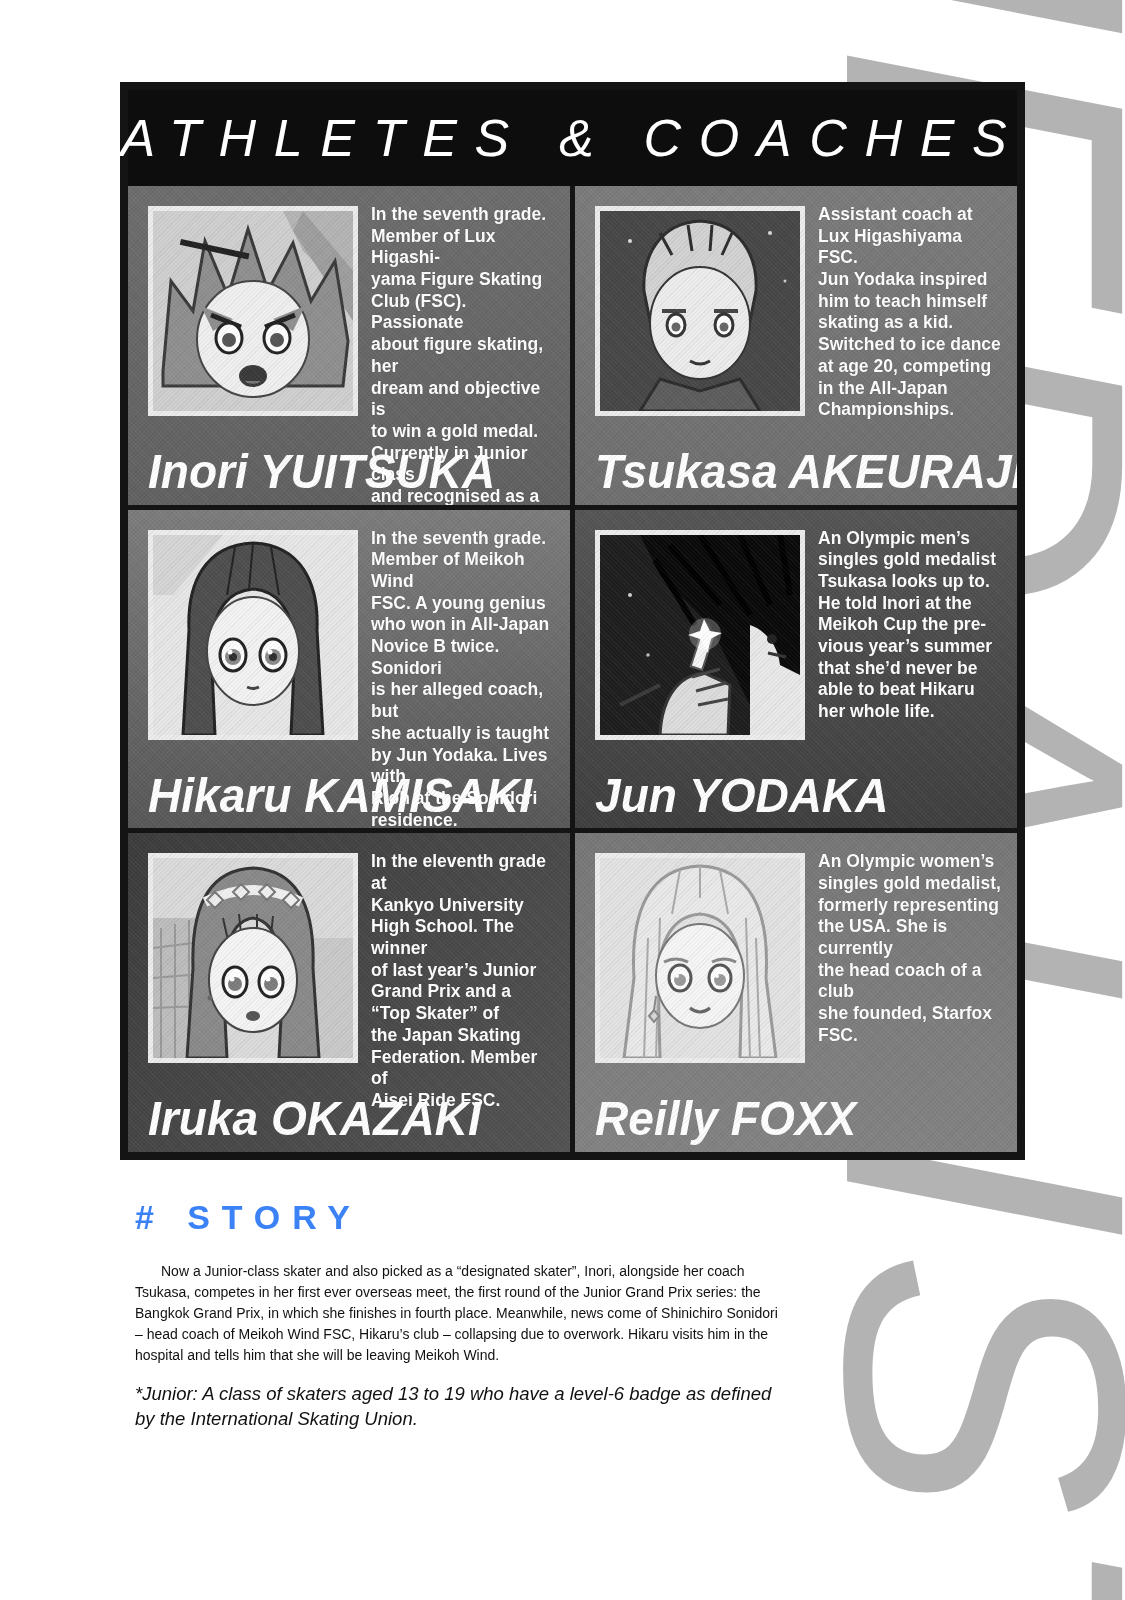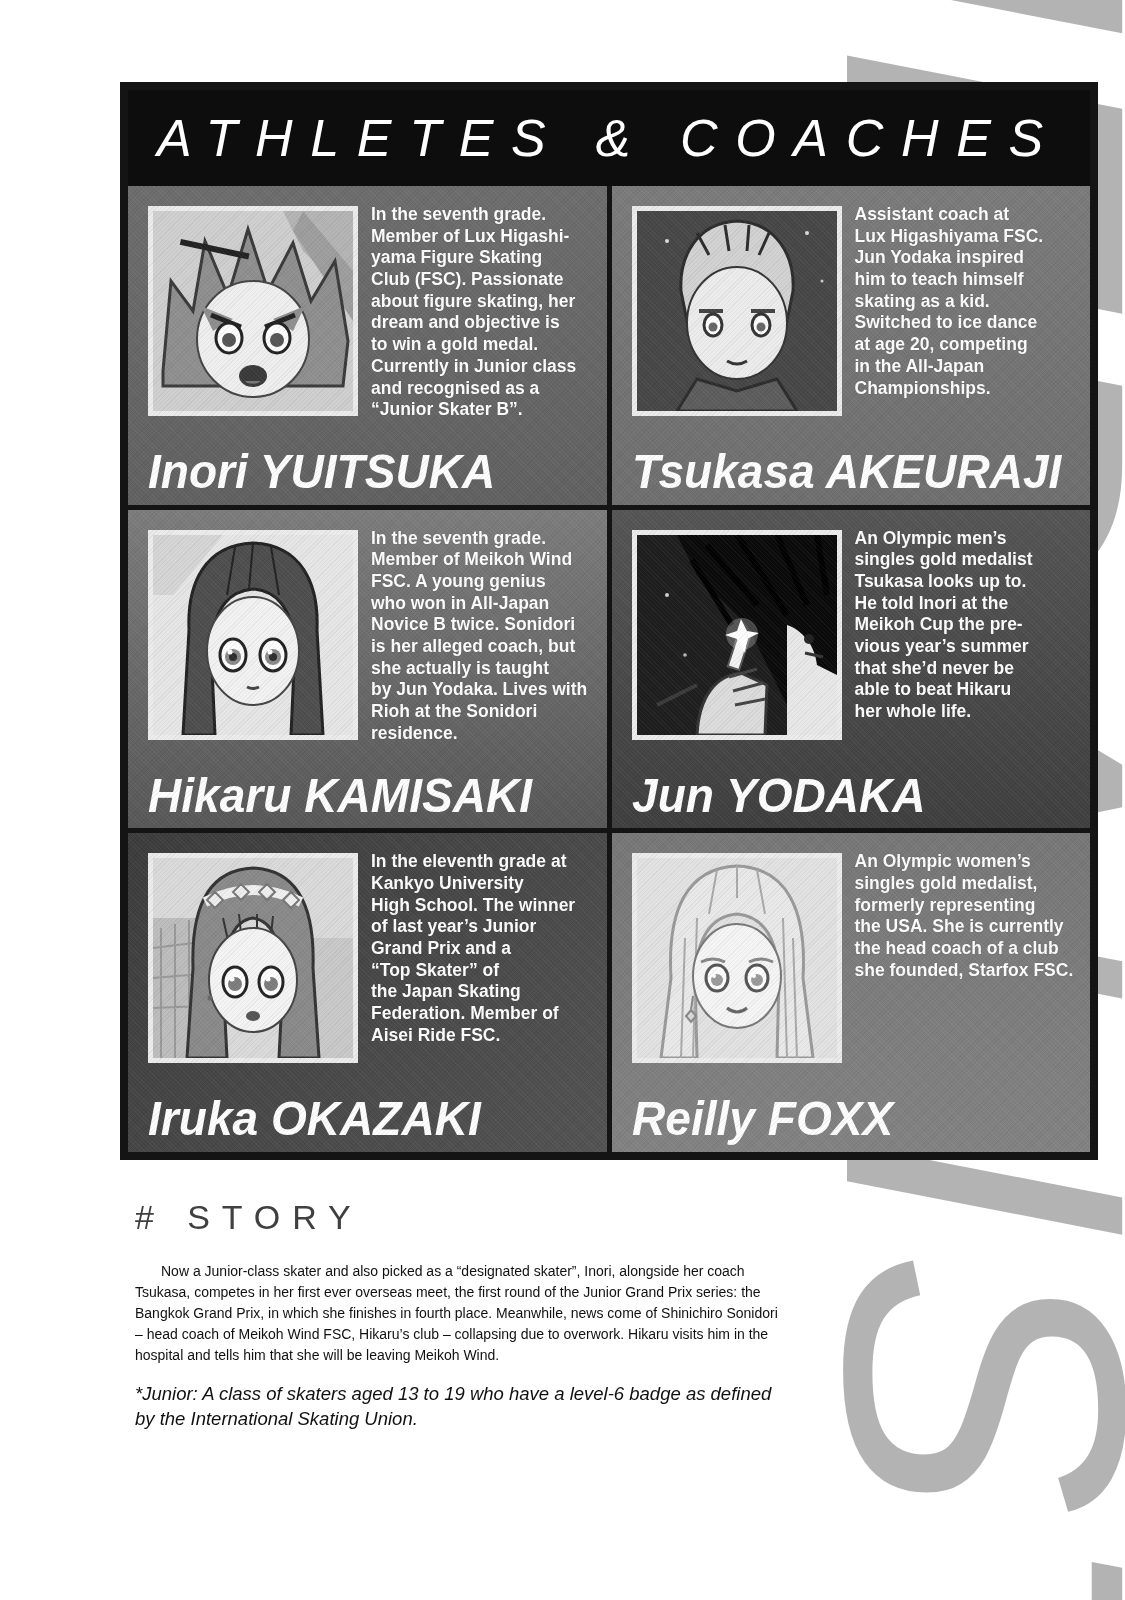--- a/index.html
+++ b/index.html
@@ -9,21 +9,21 @@
   }
   
   .watermark{
     position:absolute;top:-300px;left:1185px;z-index:0;
     transform:rotate(90deg);transform-origin:top left;
     font-size:400px;line-height:1;font-style:italic;font-weight:400;
     letter-spacing:10px;color:#b3b3b3;white-space:nowrap;
   }
   
   .panel{
-    position:absolute;left:120px;top:82px;width:978px;height:1078px;
+    position:absolute;left:120px;top:82px;width:905px;height:1078px;
     background:#141414;box-sizing:border-box;padding:8px;z-index:1;
   }
   .title-band{
     height:96px;display:flex;align-items:center;justify-content:center;
     background:#0d0d0d;
   }
   .title-band h1{
     margin:0;color:#ffffff;font-size:52px;font-weight:400;font-style:italic;
     letter-spacing:.34em;white-space:nowrap;
   }
@@ -56,21 +56,21 @@
     white-space:pre-line;text-shadow:0 0 1px rgba(0,0,0,.35);
   }
   .char-name{
     position:absolute;left:20px;bottom:6px;color:#ffffff;
     font-size:48px;font-weight:bold;font-style:italic;line-height:1.1;
     white-space:nowrap;transform:scaleX(.96);transform-origin:left bottom;
   }
   
   .story{position:absolute;left:135px;top:1198px;width:650px;z-index:1;color:#111111;}
   .story h2{
-    margin:0 0 24px 0;font-size:34px;font-weight:400;color:#404040;
+    margin:0 0 24px 0;font-size:34px;font-weight:700;color:#3b82f6;
     letter-spacing:.35em;white-space:nowrap;
   }
   .story .body{
     margin:0;font-size:14px;line-height:1.5;text-indent:26px;color:#111111;
   }
   .story .footnote{
     margin:16px 0 0 0;font-size:18.5px;line-height:1.35;font-style:italic;color:#111111;
   }
 </style>
 </head>

